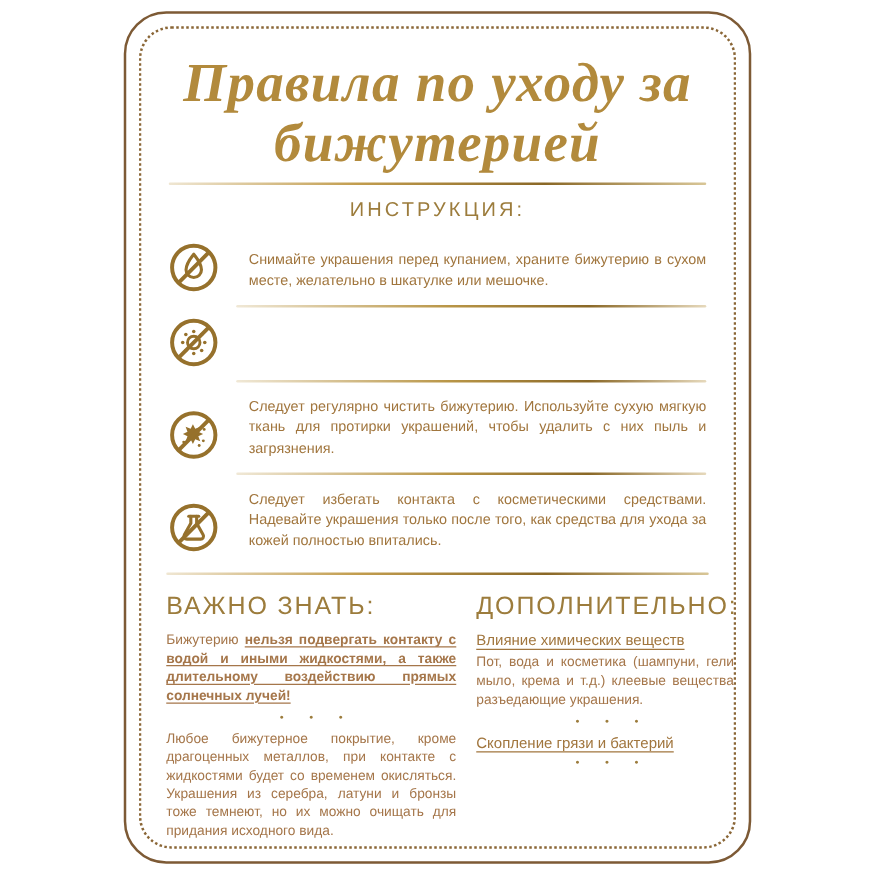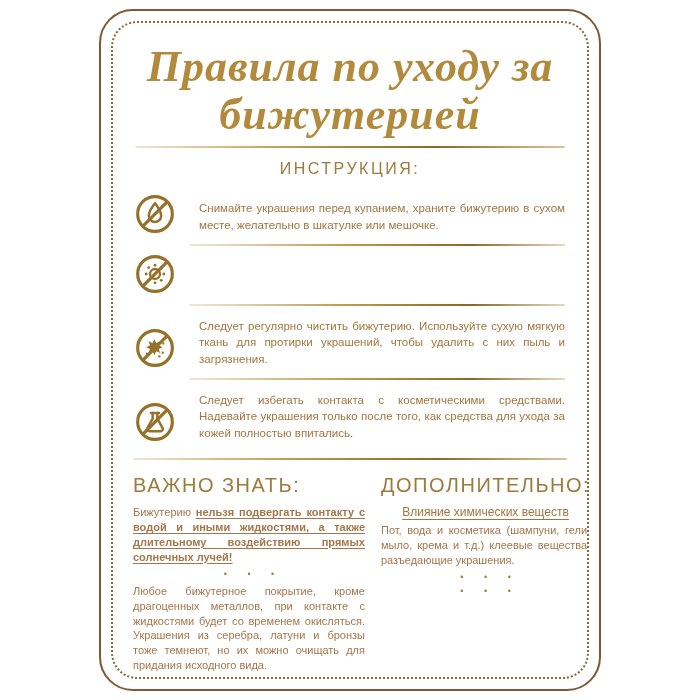--- a/index.html
+++ b/index.html
@@ -63,21 +63,20 @@
     font-weight:bold;
   }
   .dots-sep{
     text-align:center;color:#9c7c3c;font-size:9px;letter-spacing:9px;
     line-height:1;margin:5px 0 5px 9px;
   }
   .subhead{
     margin:0 0 4px 0;font-size:12px;font-weight:500;color:#a1763e;
     text-decoration:underline;text-underline-offset:3px;
     text-decoration-thickness:1px;
-    text-align:center;
   }
 </style>
 </head>
 <body>
 
 <div class="card">
   <div class="card-inner">
 
     <h1 class="title">Правила по уходу за бижутерией</h1>
     <hr class="hr-grad title-hr">
@@ -164,19 +163,20 @@
 
       </div>
 
       <div class="col-right">
         <h2 class="col-heading">ДОПОЛНИТЕЛЬНО:</h2>
 
         <p class="subhead">Влияние химических веществ</p>
         <p class="body-p">Пот, вода и косметика (шампуни, гели, мыло, крема и т.д.) клеевые вещества, разъедающие украшения.</p>
         <div class="dots-sep">• • •</div>
 
+        <p class="subhead">Скопление грязи и бактерий</p>
         <div class="dots-sep">• • •</div>
 
       </div>
 
     </div>
   </div>
 </div>
 
 </body></html>

